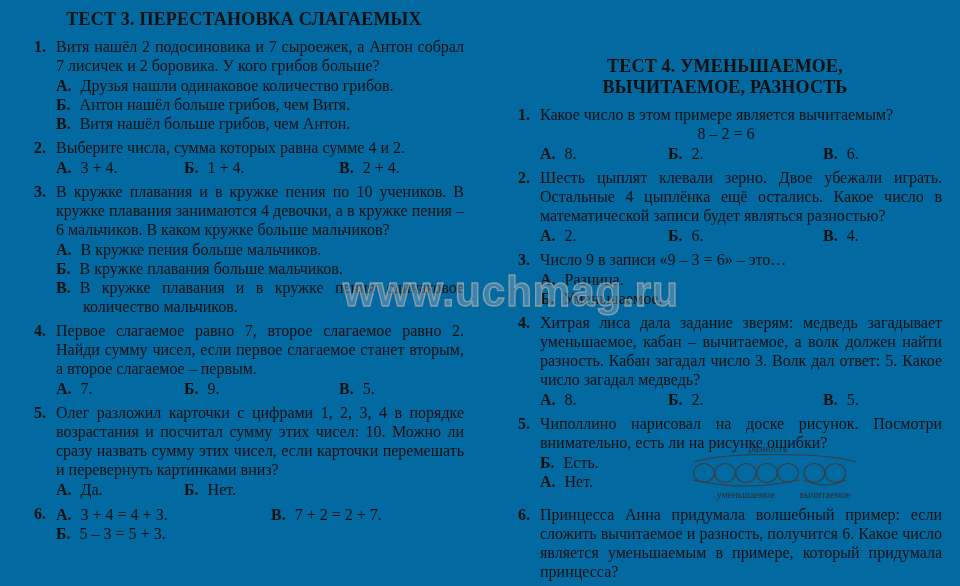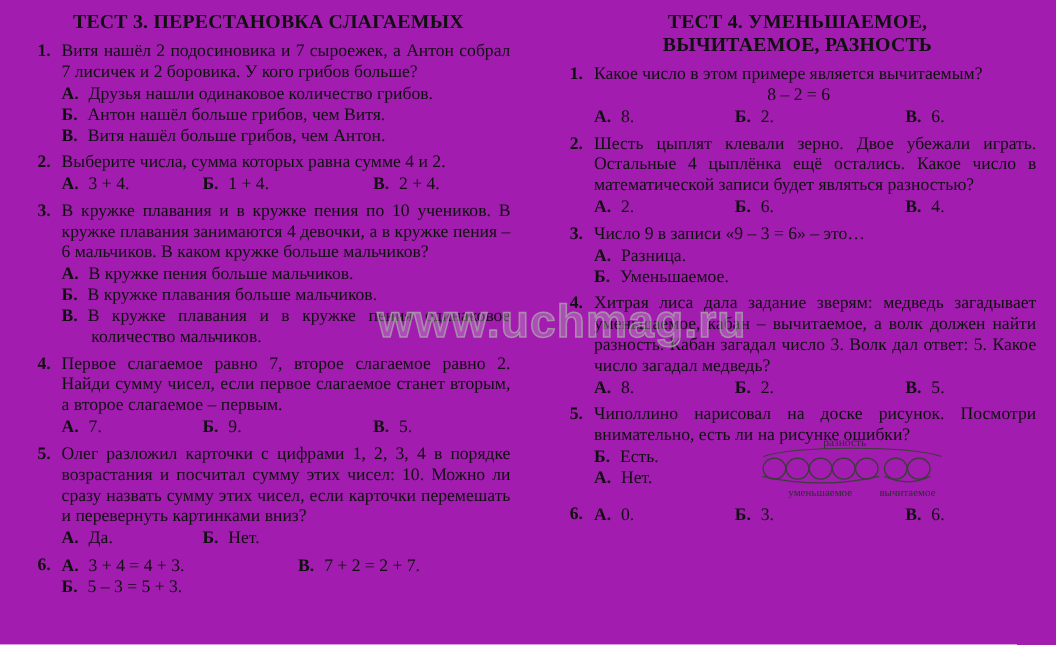--- a/index.html
+++ b/index.html
@@ -1,30 +1,30 @@
 <!DOCTYPE html>
 <html><head>
 <meta charset="utf-8">
 <style>
   html,body{margin:0;padding:0;background:#ffffff;}
   .page{
     position:relative;
     width:960px;height:586px;
-    background:#a21caf;
+    background:#0369a1;
     box-sizing:border-box;
     padding:6px 14px 1px 24px;
     display:flex;
     gap:44px;
     font-family:"Liberation Serif", serif;
     color:#101010;
     overflow:hidden;
   }
   .column{box-sizing:border-box;}
   .column.left{width:440px;flex:none;}
-  .column.right{width:434px;flex:none;}
+  .column.right{width:434px;flex:none;margin-top:47px;}
   .test-title{
     font-size:18px;font-weight:bold;
     text-align:center;
     margin:3px 0 7px 0;
     line-height:21px;
     letter-spacing:.2px;
   }
   .question{display:flex;margin-bottom:5px;}
   .qnum{
     font-weight:bold;font-size:16px;line-height:19px;
@@ -197,20 +197,21 @@
                 <path d="M114 37 Q 135 47 156 37"></path>
                 <text x="55.65" y="55" text-anchor="middle" font-size="10">уменьшаемое</text>
                 <text x="135" y="55" text-anchor="middle" font-size="10">вычитаемое</text>
               </svg>
             </div>
           </div>
         </div>
         <div class="question">
           <div class="qnum">6.</div>
           <div class="qbody">
+            <div class="qtext">Принцесса Анна придумала волшебный пример: если сложить вычитаемое и разность, получится 6. Какое число является уменьшаемым в примере, который придумала принцесса?</div>
             <div class="options row3">
               <div class="option"><span class="letter">А.</span><span class="otext">0.</span></div>
               <div class="option"><span class="letter">Б.</span><span class="otext">3.</span></div>
               <div class="option"><span class="letter">В.</span><span class="otext">6.</span></div>
             </div>
           </div>
         </div>
       </div>
   </div>
   <div class="watermark">www.uchmag.ru</div>

